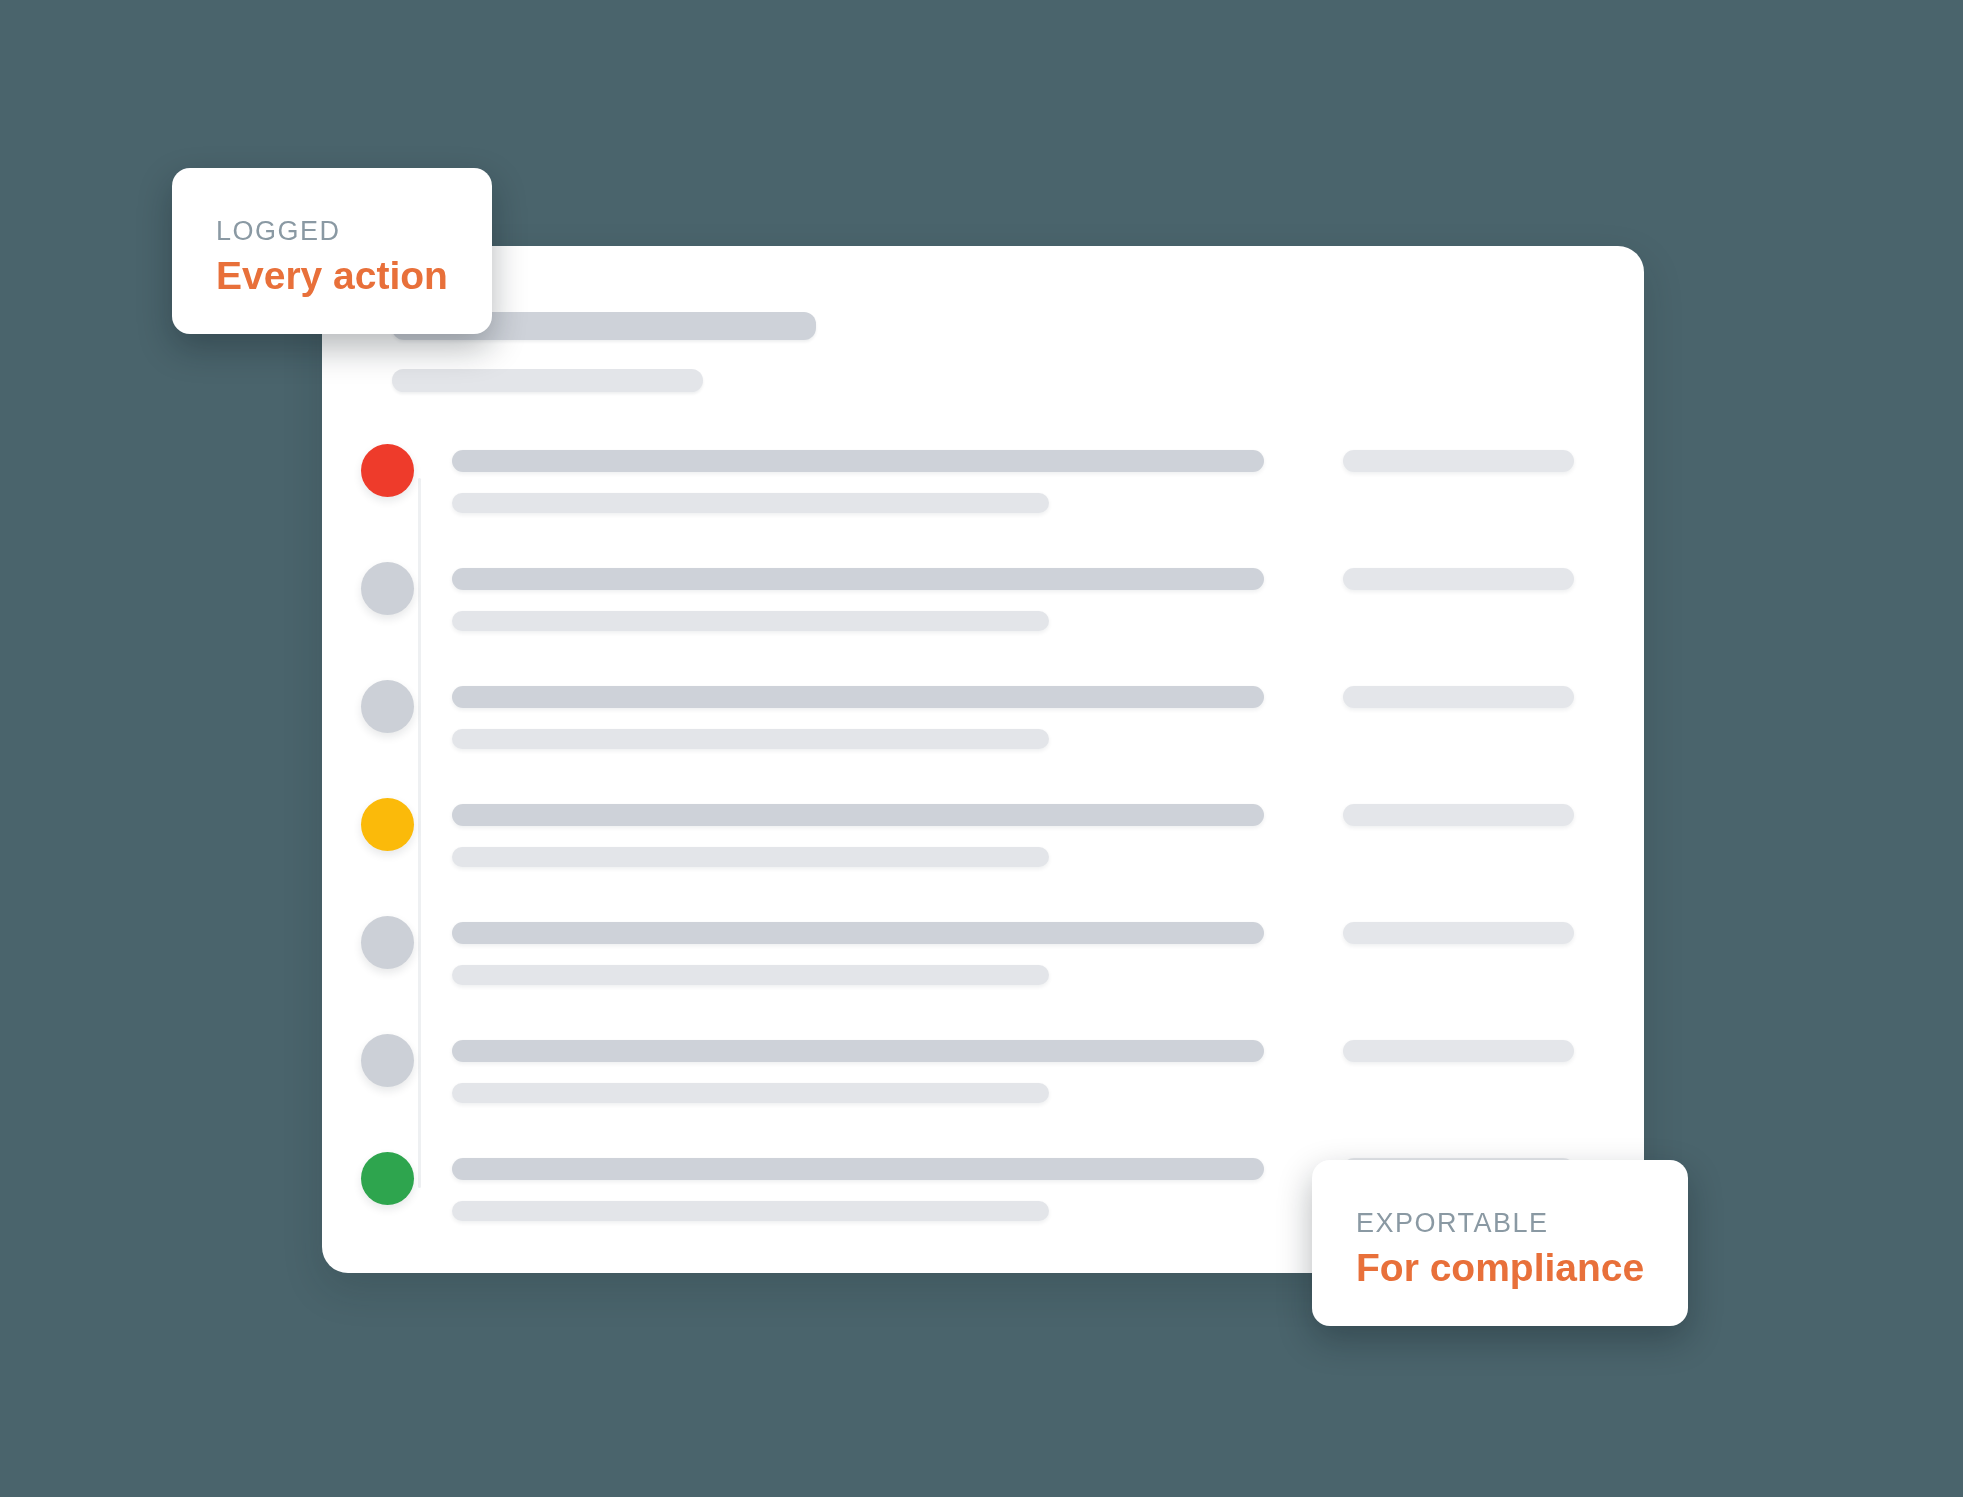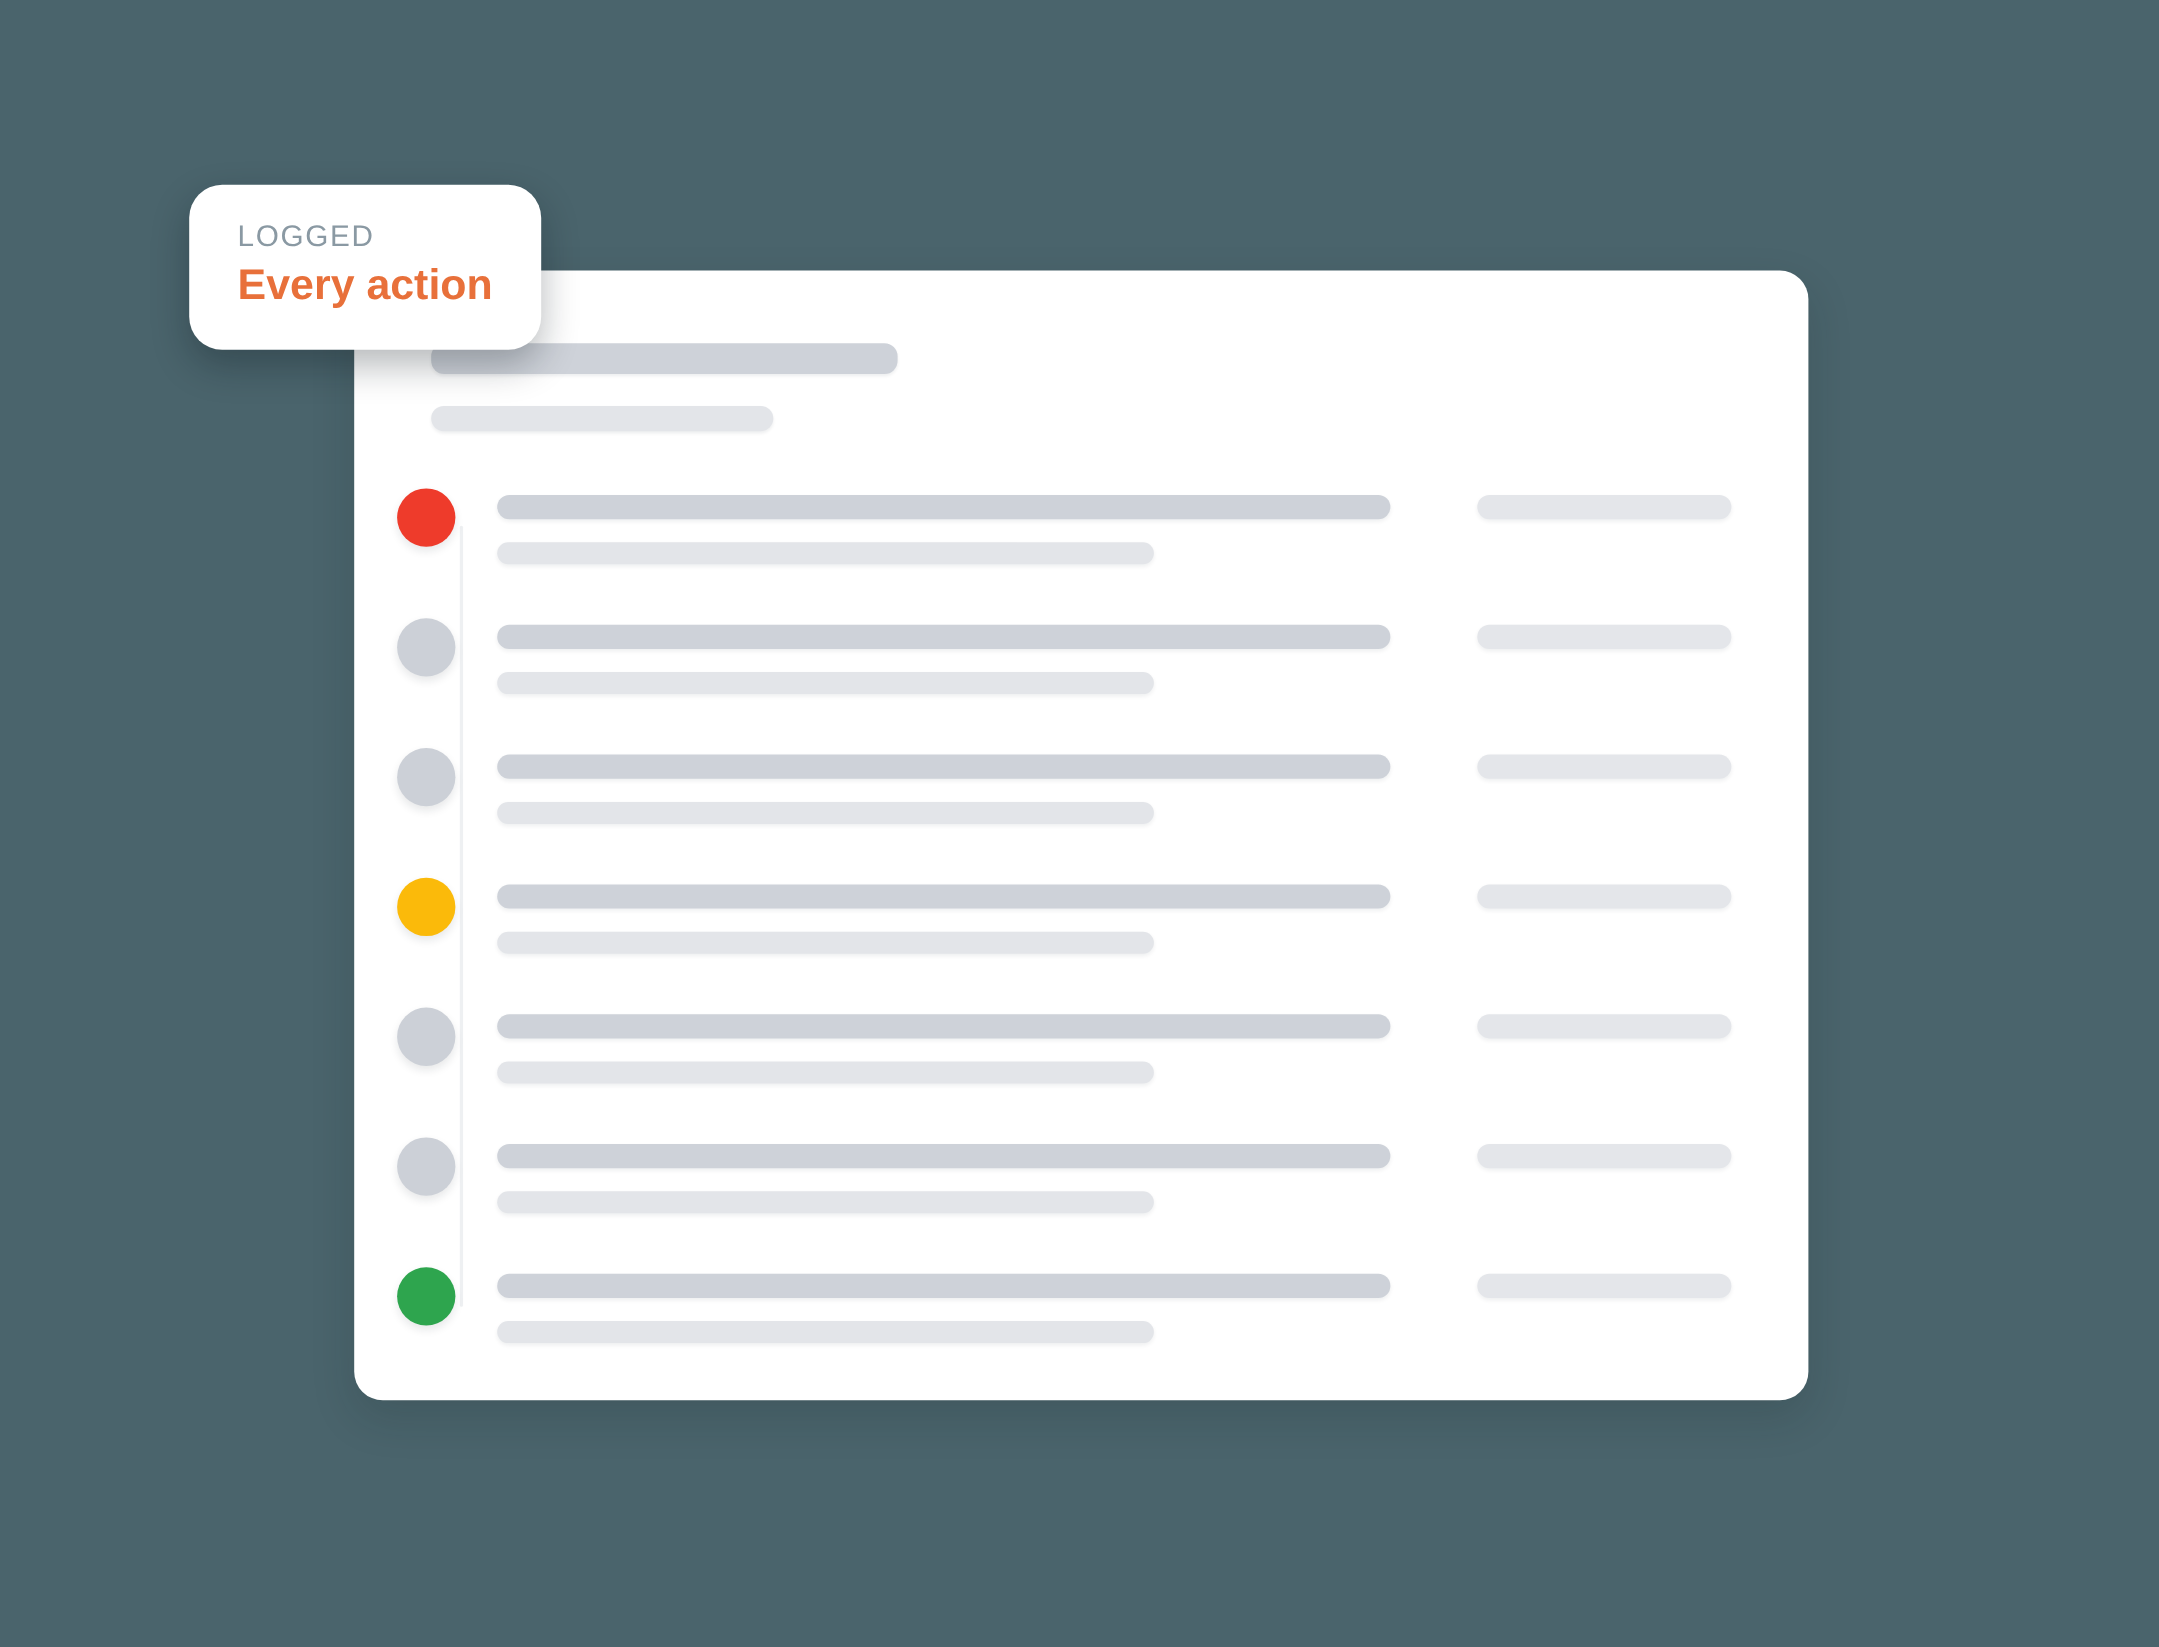--- a/index.html
+++ b/index.html
@@ -142,23 +142,23 @@
   .bar.badge-bar {
     width: 231px;
     height: 22px;
     background: #e4e6ea;
   }
 
   
   .chip {
     position: absolute;
     background: #ffffff;
-    border-radius: 30px;
+    border-radius: 18px;
     box-shadow: 0 14px 34px rgba(10, 20, 26, 0.30);
-    padding: 32px 44px 34px 44px;
+    padding: 48px 44px 34px 44px;
     z-index: 10;
   }
 
   .chip-eyebrow {
     font-size: 27px;
     letter-spacing: 0.055em;
     color: #8a99a3;
     font-weight: 400;
     line-height: 1.15;
     white-space: nowrap;
@@ -285,14 +285,18 @@
         </div>
     </div>
 
   </div>
 
   <div class="chip chip-logged">
     <div class="chip-eyebrow">LOGGED</div>
     <div class="chip-title">Every action</div>
   </div>
 
+  <div class="chip chip-exportable">
+    <div class="chip-eyebrow">EXPORTABLE</div>
+    <div class="chip-title">For compliance</div>
+  </div>
 
 </div>
 
 </body></html>

